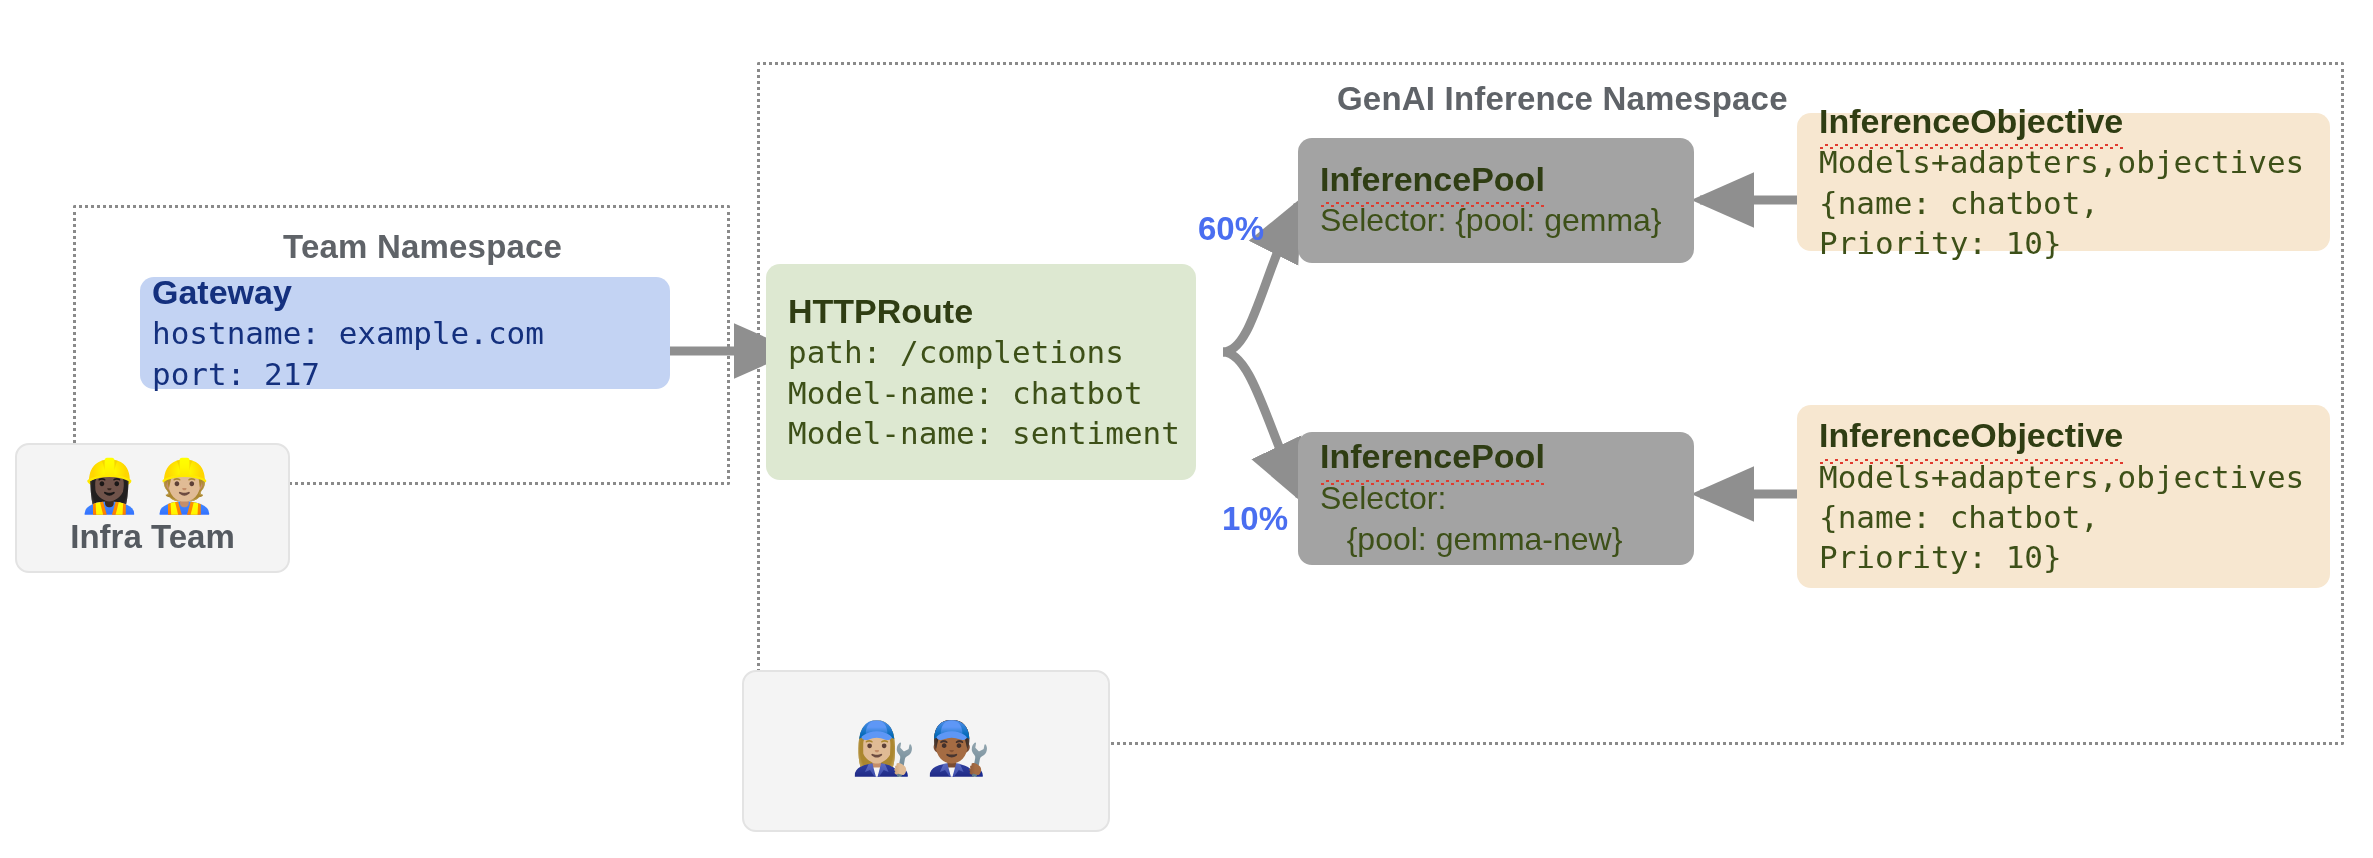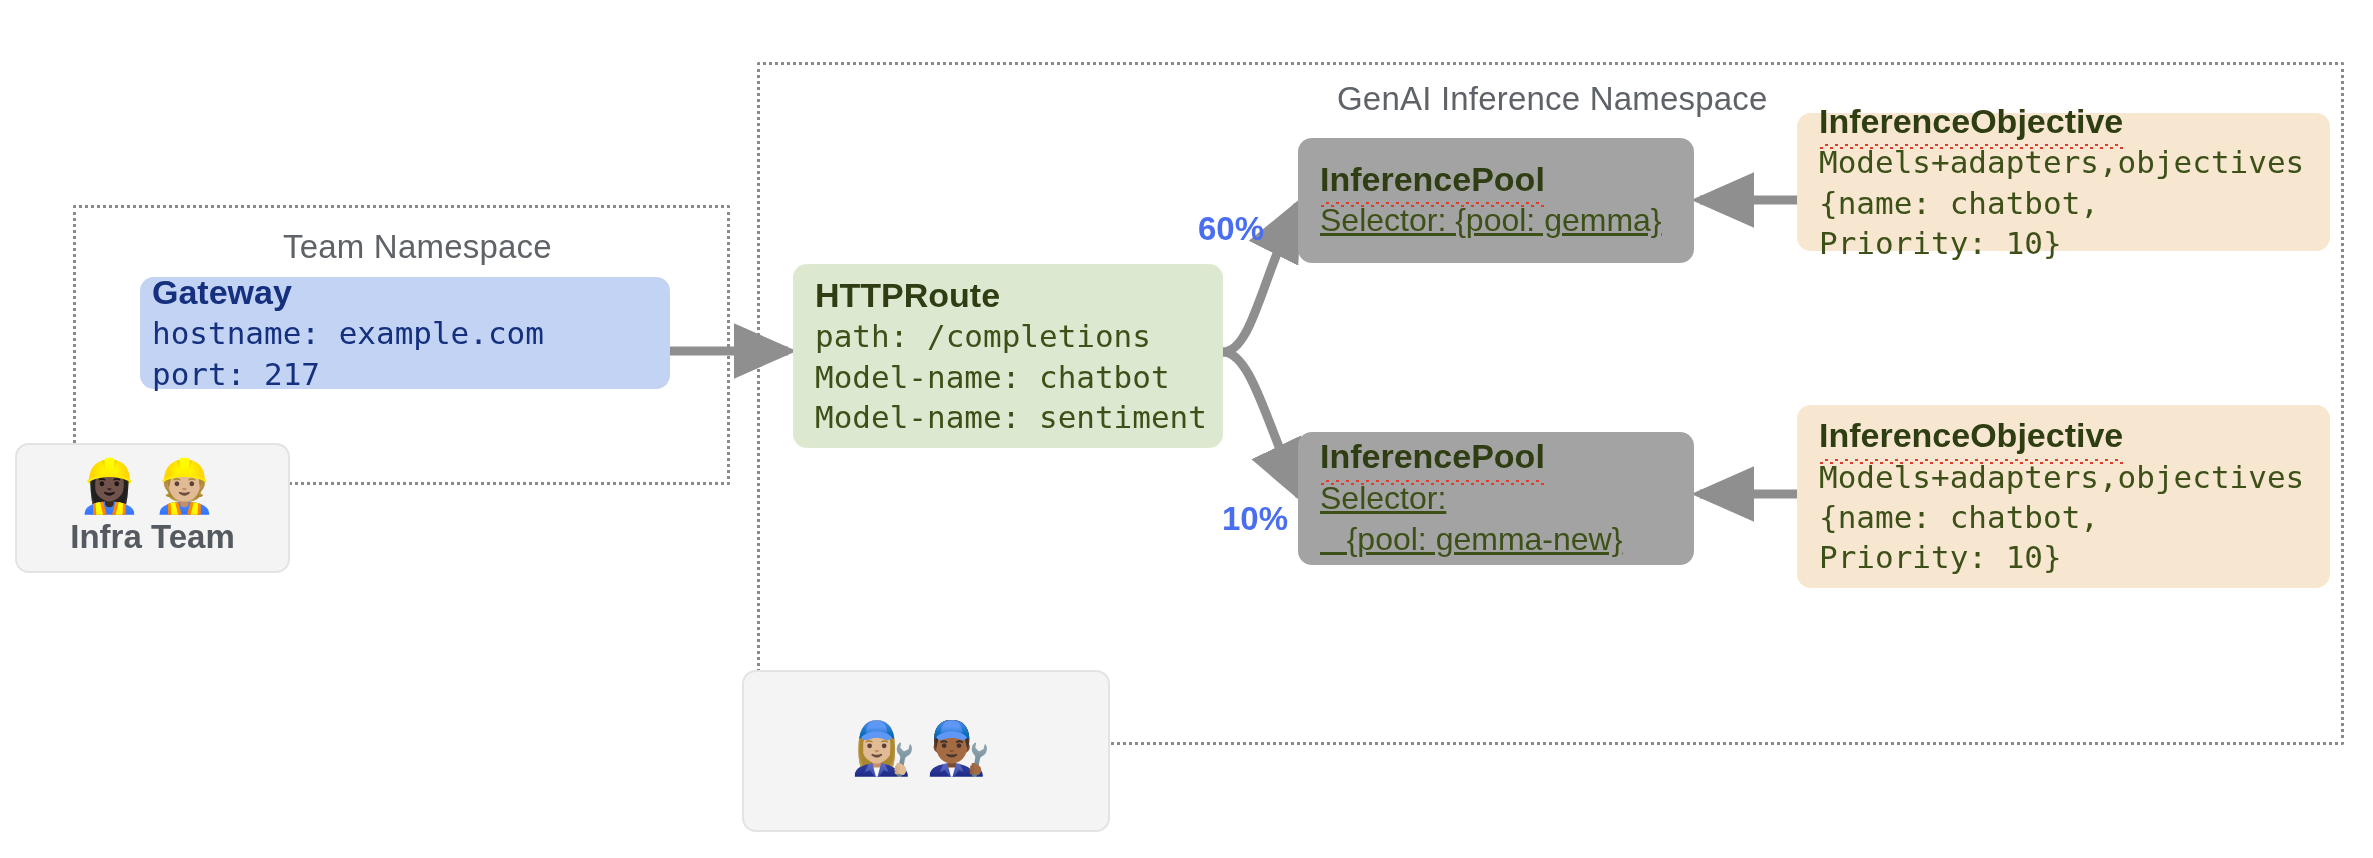--- a/index.html
+++ b/index.html
@@ -16,21 +16,21 @@
     position:absolute;
     border:3px dotted #8a8a8a;
     border-radius:2px;
     box-sizing:border-box;
     background:transparent;
   }
   .ns-title{
     position:absolute;
     color:#5f6368;
     font-size:33px;
-    font-weight:400;
+    font-weight:700;
     white-space:nowrap;
     letter-spacing:.2px;
   }
 
   
   .card{
     position:absolute;
     box-sizing:border-box;
     border-radius:14px;
     padding:14px 22px;
@@ -62,21 +62,21 @@
   .gateway .ln{color:#14307e;}
 
   
   .httproute{background:#dde8d1;}
   .httproute .ttl{color:#2f3d13;}
   .httproute .ln{color:#3d5018;}
 
   
   .pool{background:#a3a3a3;}
   .pool .ttl{color:#2f3d13;text-decoration:underline;text-underline-offset:2px;}
-  .pool .ln-sans{color:#3d5018;text-decoration:underline;}
+  .pool .ln-sans{color:#3d5018;}
 
   
   .objective{background:#f7e7d0;}
   .objective .ttl{color:#2f3d13;text-decoration:underline;text-underline-offset:2px;}
   .objective .ln{color:#3d5018;}
 
   
   .squiggle{
     position:relative;
     display:inline-block;
@@ -158,21 +158,21 @@
 
     <line x1="1797" y1="494" x2="1700" y2="494" stroke="#8f8f8f" stroke-width="9" marker-end="url(#ah)"></line>
   </svg>
 
   <div class="card gateway" style="left:140px;top:277px;width:530px;height:112px;padding-left:12px;">
     <div class="ttl">Gateway</div>
     <div class="ln">hostname: example.com</div>
     <div class="ln">port: 217</div>
   </div>
 
-  <div class="card httproute" style="left:793px;top:264px;width:430px;height:184px;">
+  <div class="card httproute" style="left:766px;top:264px;width:430px;height:216px;">
     <div class="ttl">HTTPRoute</div>
     <div class="ln">path: /completions</div>
     <div class="ln">Model-name: chatbot</div>
     <div class="ln">Model-name: sentiment</div>
   </div>
 
   <div class="card pool" style="left:1298px;top:138px;width:396px;height:125px;">
     <div class="ttl">
       <span class="squiggle">InferencePool</span>
     </div>

